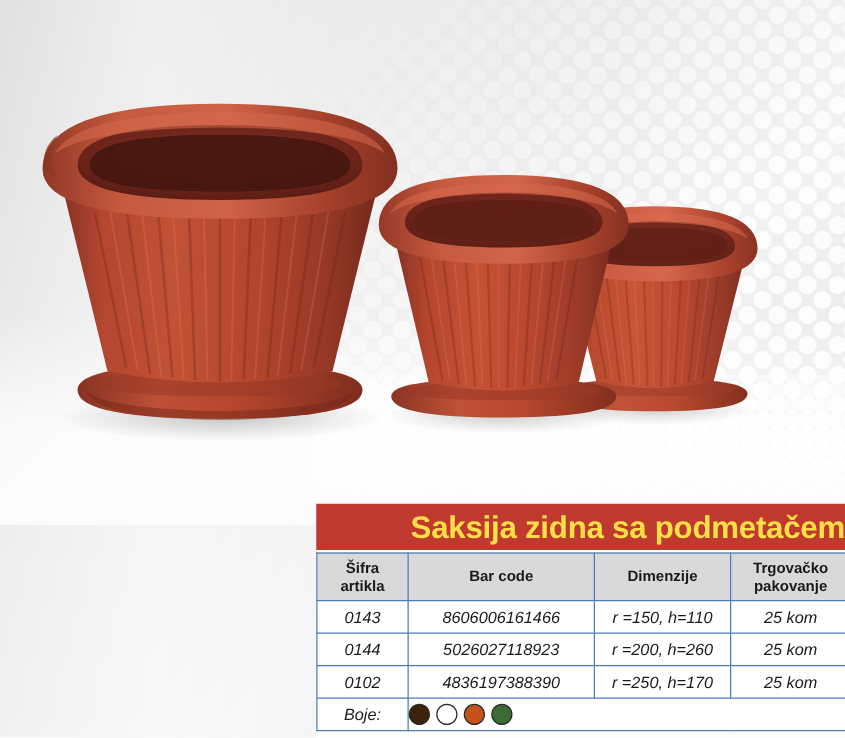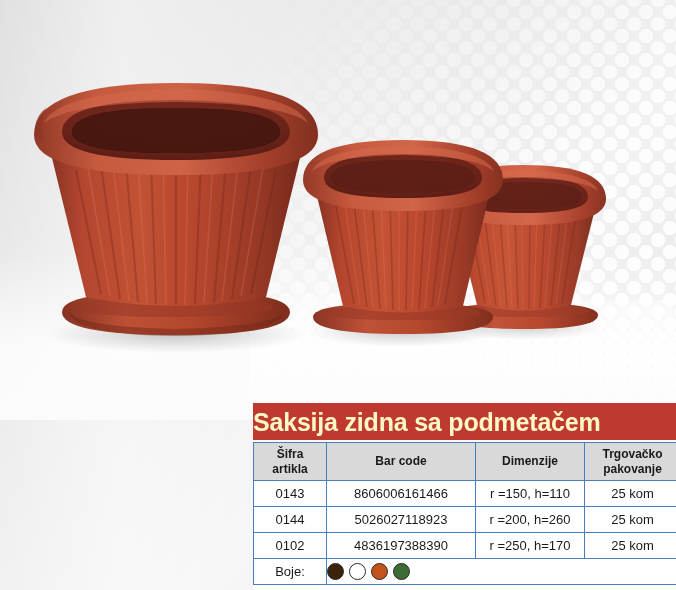--- a/index.html
+++ b/index.html
@@ -90,22 +90,22 @@
     width: 423px;
     height: 187px;
     background: #ffffff;
     box-sizing: border-box;
   }
 
   #spec-title {
     height: 39px;
     line-height: 39px;
     background: #c0392e;
-    color: #fef9c3;
-    text-align: left;
+    color: #fde047;
+    text-align: right;
     font-size: 25px;
     font-weight: bold;
     letter-spacing: -0.2px;
     border-bottom: 2px solid #ffffff;
     box-sizing: border-box;
     overflow: hidden;
     white-space: nowrap;
   }
 
   table.spec {
@@ -126,20 +126,21 @@
     font-weight: bold;
     height: 37px;
     font-size: 12px;
     line-height: 1.25;
   }
   table.spec tbody td {
     background: #ffffff;
     height: 25px;
     font-size: 13px;
     font-weight: normal;
+    font-style: italic;
   }
   .col-sifra { width: 72px; }
   .col-bar   { width: 148px; }
   .col-dim   { width: 108px; }
   .col-pak   { width: 95px; }
 
   td.boje-label {
     font-weight: bold;
     font-size: 14px;
     margin-top: 48px;

